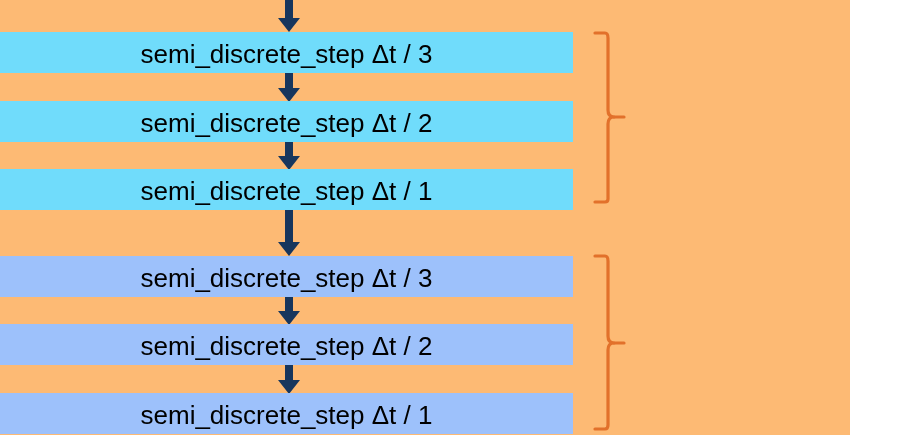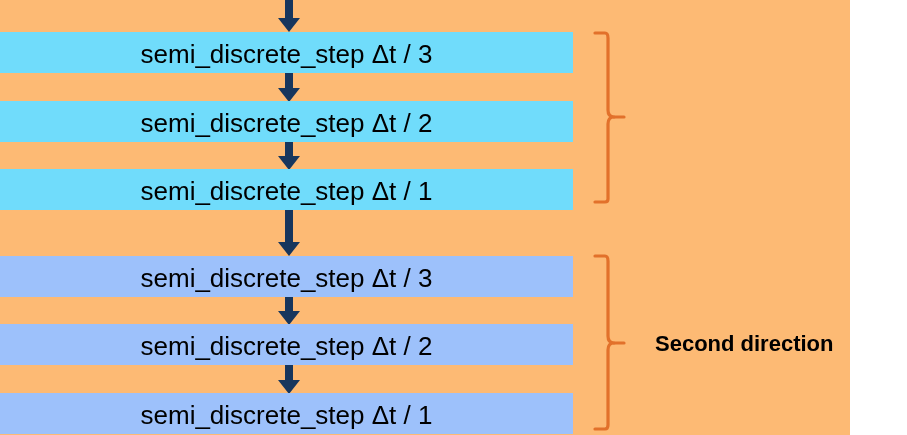--- a/index.html
+++ b/index.html
@@ -184,15 +184,14 @@
   </div>
 
 
   <div class="brace-group brace-2">
     <svg class="brace-svg" width="34" height="180" viewBox="0 0 34 180" aria-hidden="true">
       <path d="M 3 3 L 13 3 Q 16 3 16 8 L 16 83 Q 16 90 22 90 Q 16 90 16 97 L 16 172 Q 16 176 13 176 L 3 176" fill="none" stroke="#E2712B" stroke-width="3.2" stroke-linecap="round" stroke-linejoin="round"></path>
       <path d="M 22 90 L 32 90" fill="none" stroke="#E2712B" stroke-width="3.2" stroke-linecap="round"></path>
     </svg>
   </div>
 
-  <div class="direction-label label-2">Second direction</div>
 
 </div>
 
 </body></html>

